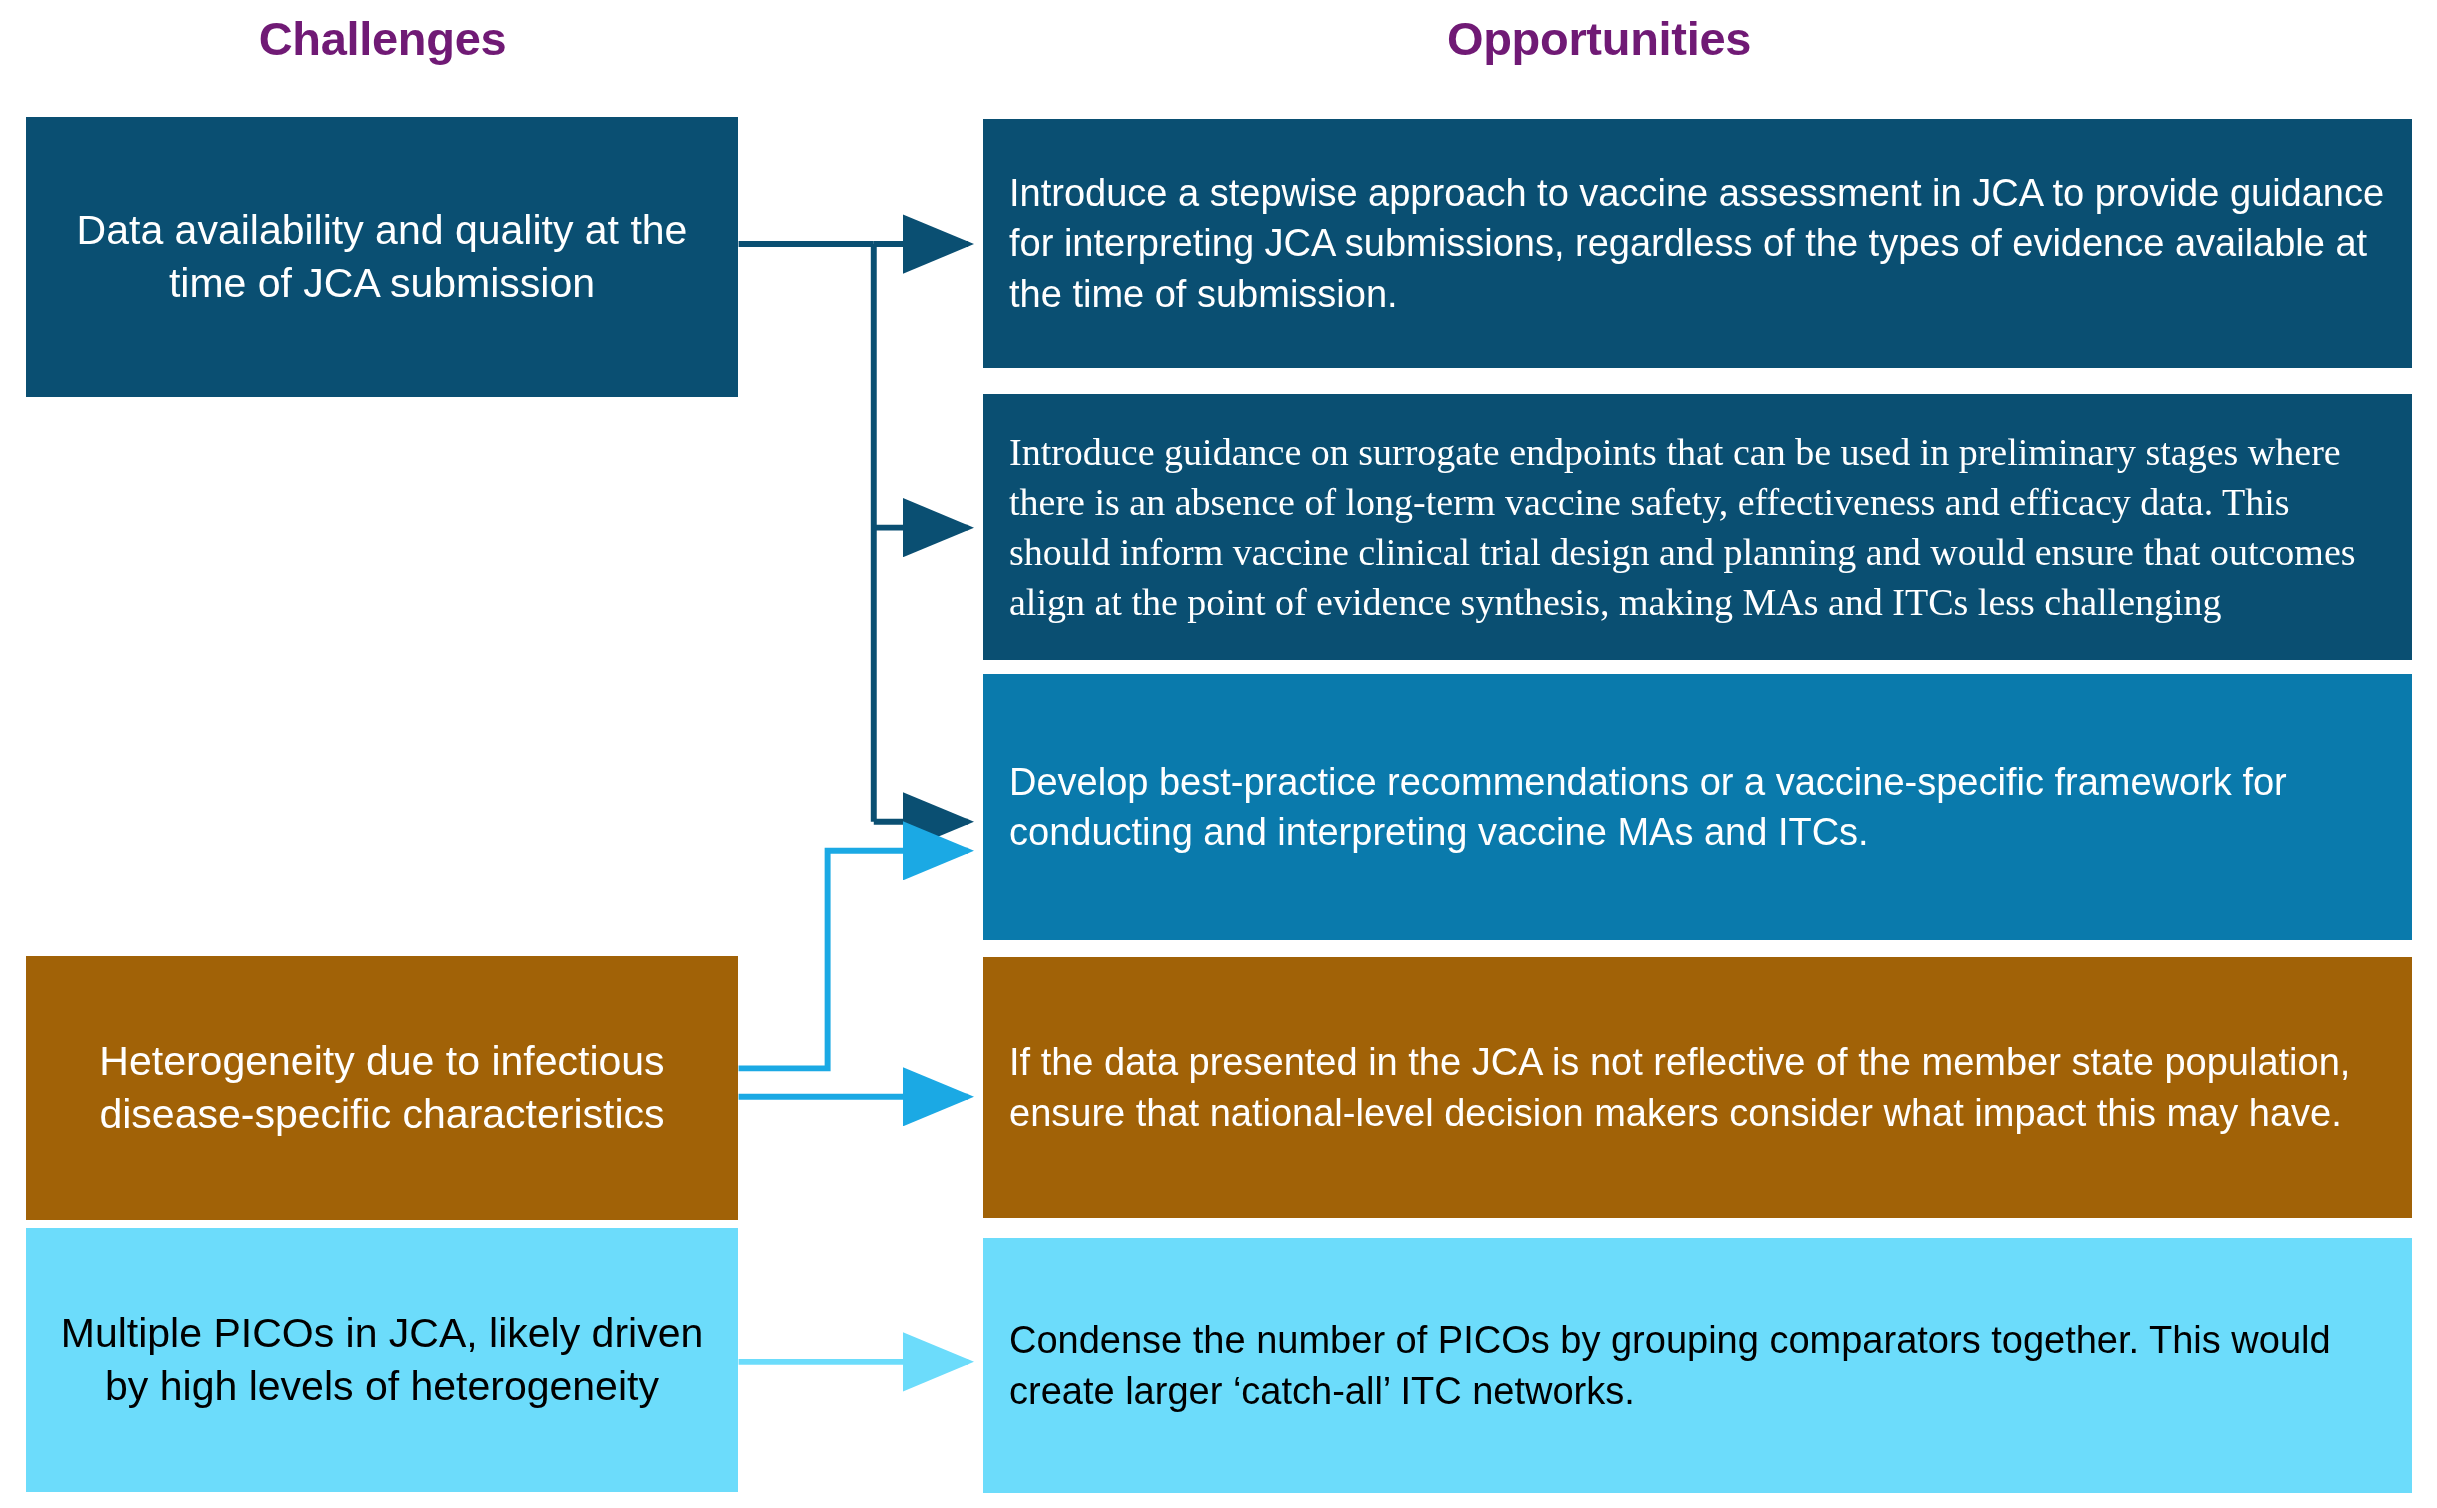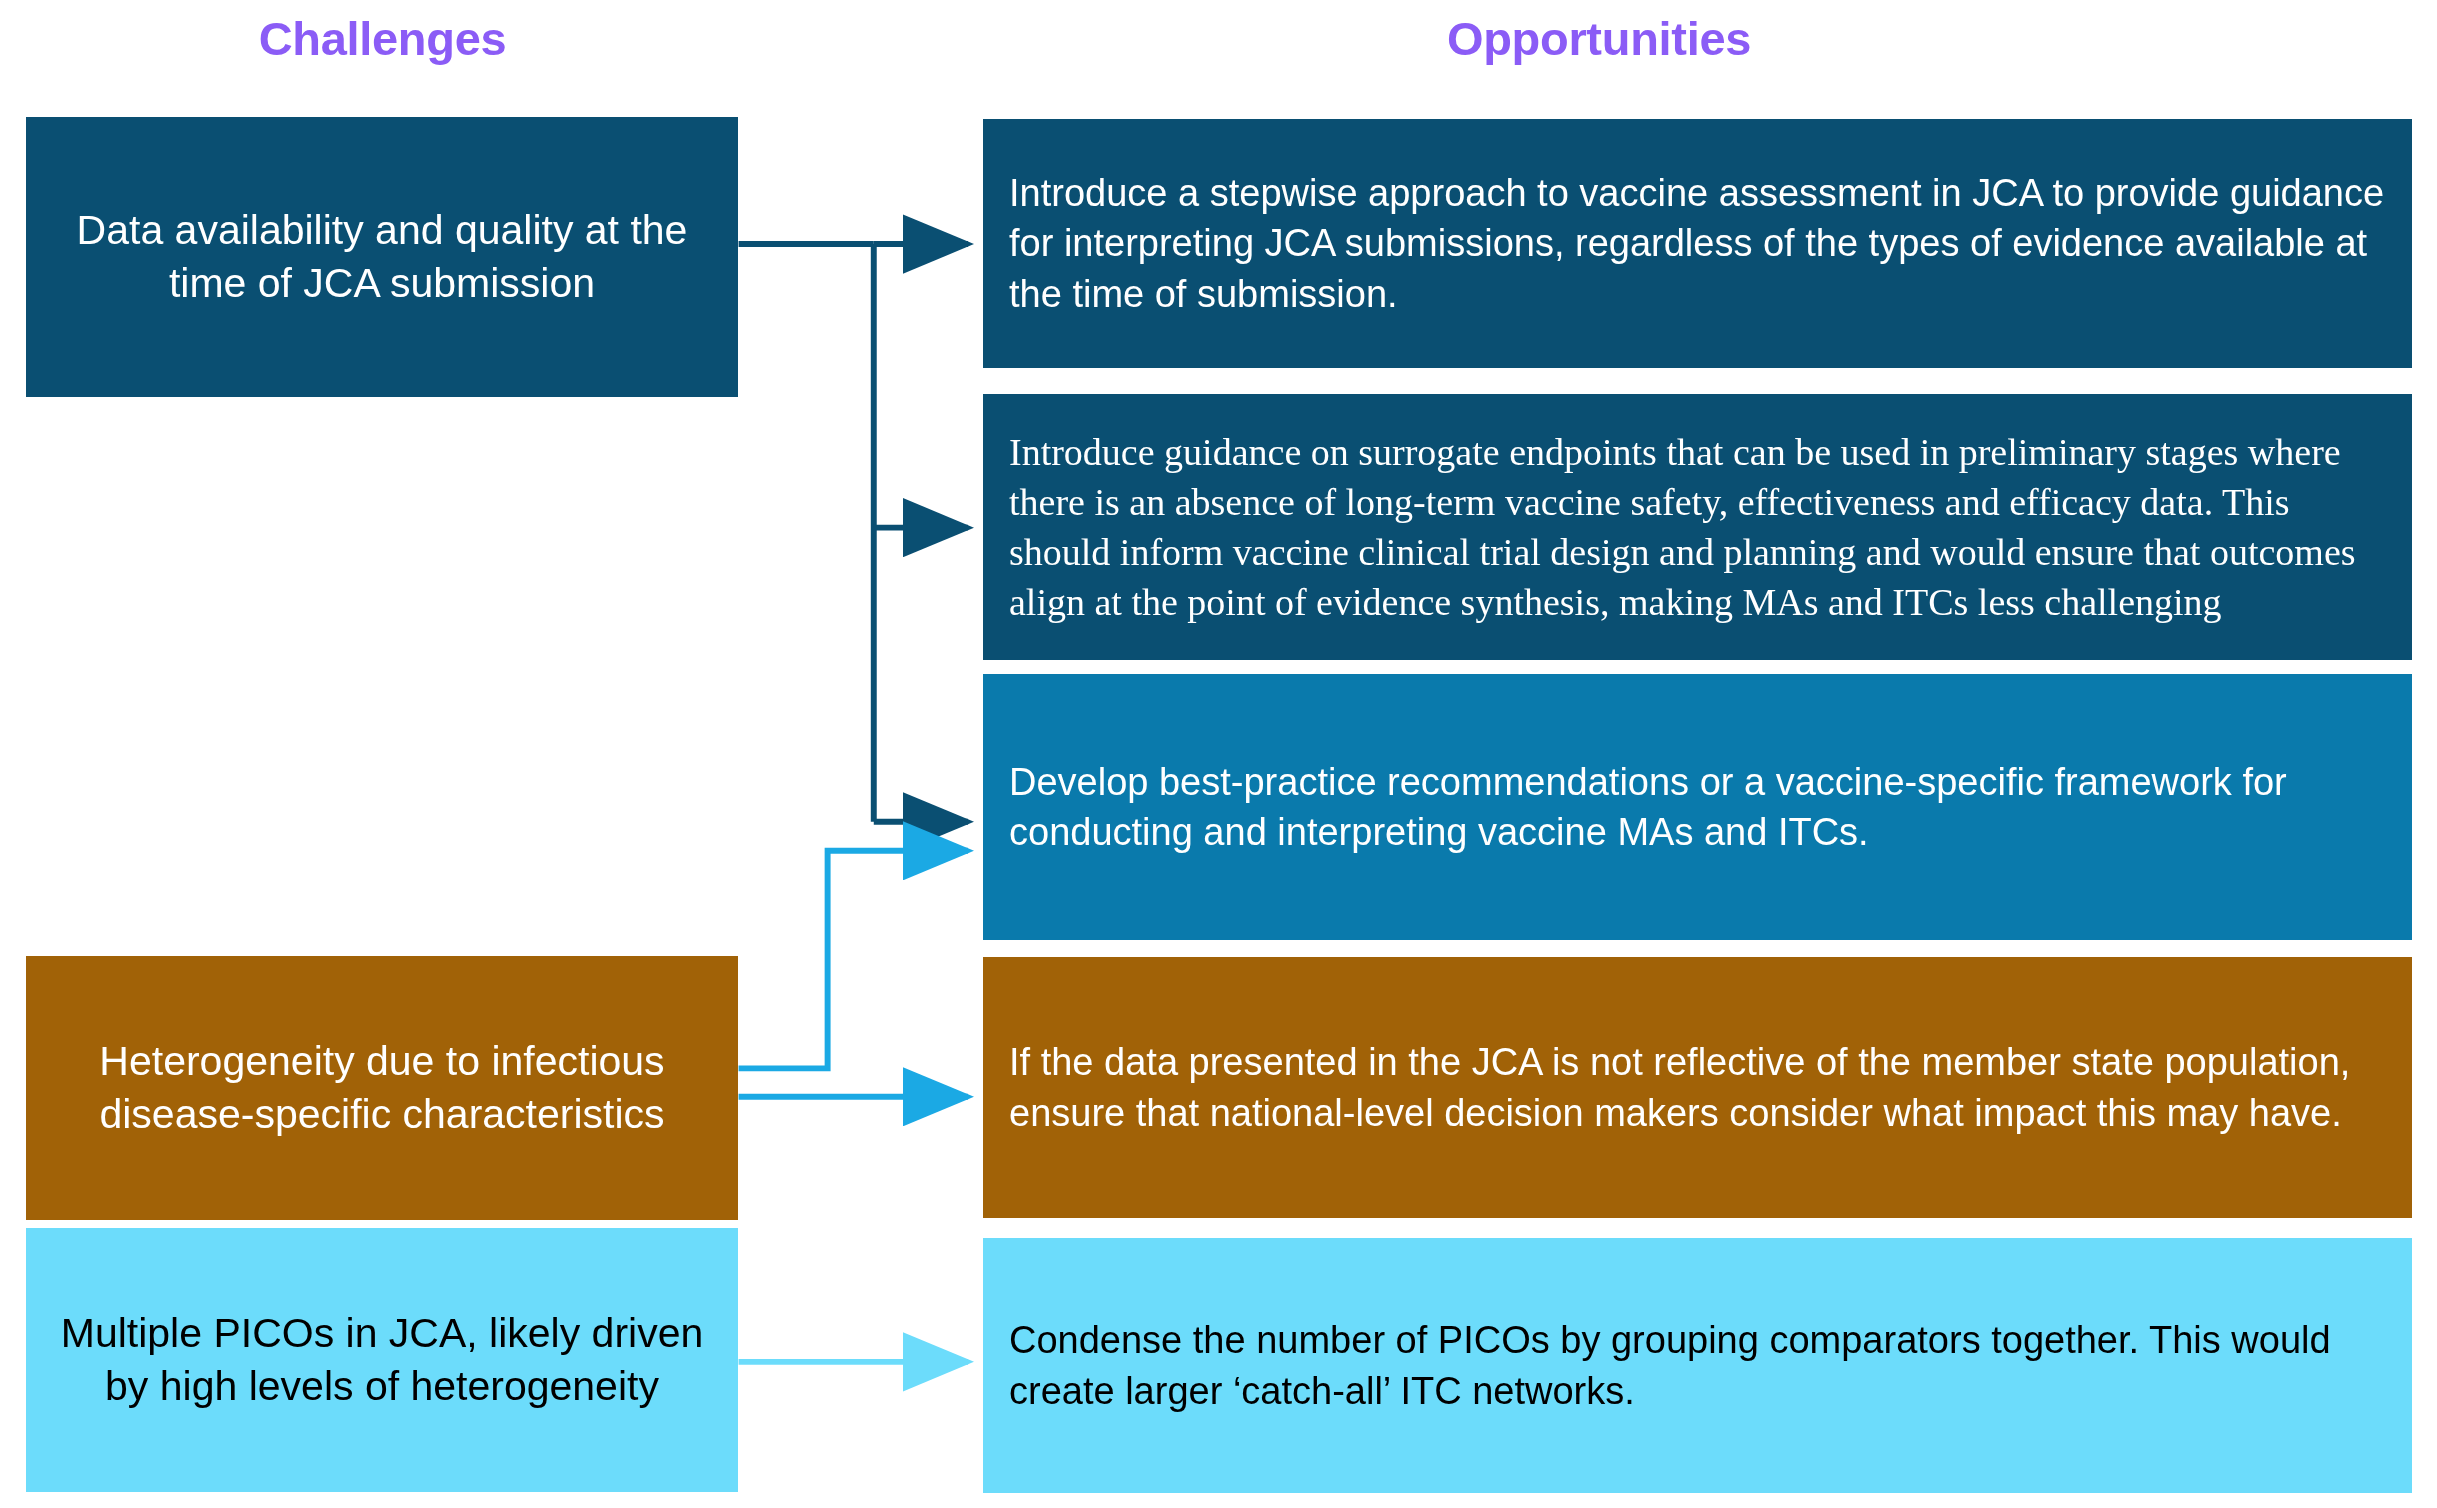--- a/index.html
+++ b/index.html
@@ -18,21 +18,21 @@
     background: #ffffff;
     overflow: hidden;
   }
 
   
   .col-header {
     position: absolute;
     font-weight: bold;
     font-size: 47px;
     line-height: 1.0;
-    color: #8b5cf6;
+    color: #701a75;
     text-align: center;
     letter-spacing: -0.3px;
     white-space: nowrap;
   }
   #header-challenges { left: 0px;    top: 14.5px; width: 765px; }
   #header-opportunities { left: 966px; top: 14.5px; width: 1266px; }
 
   
   .box {
     position: absolute;

